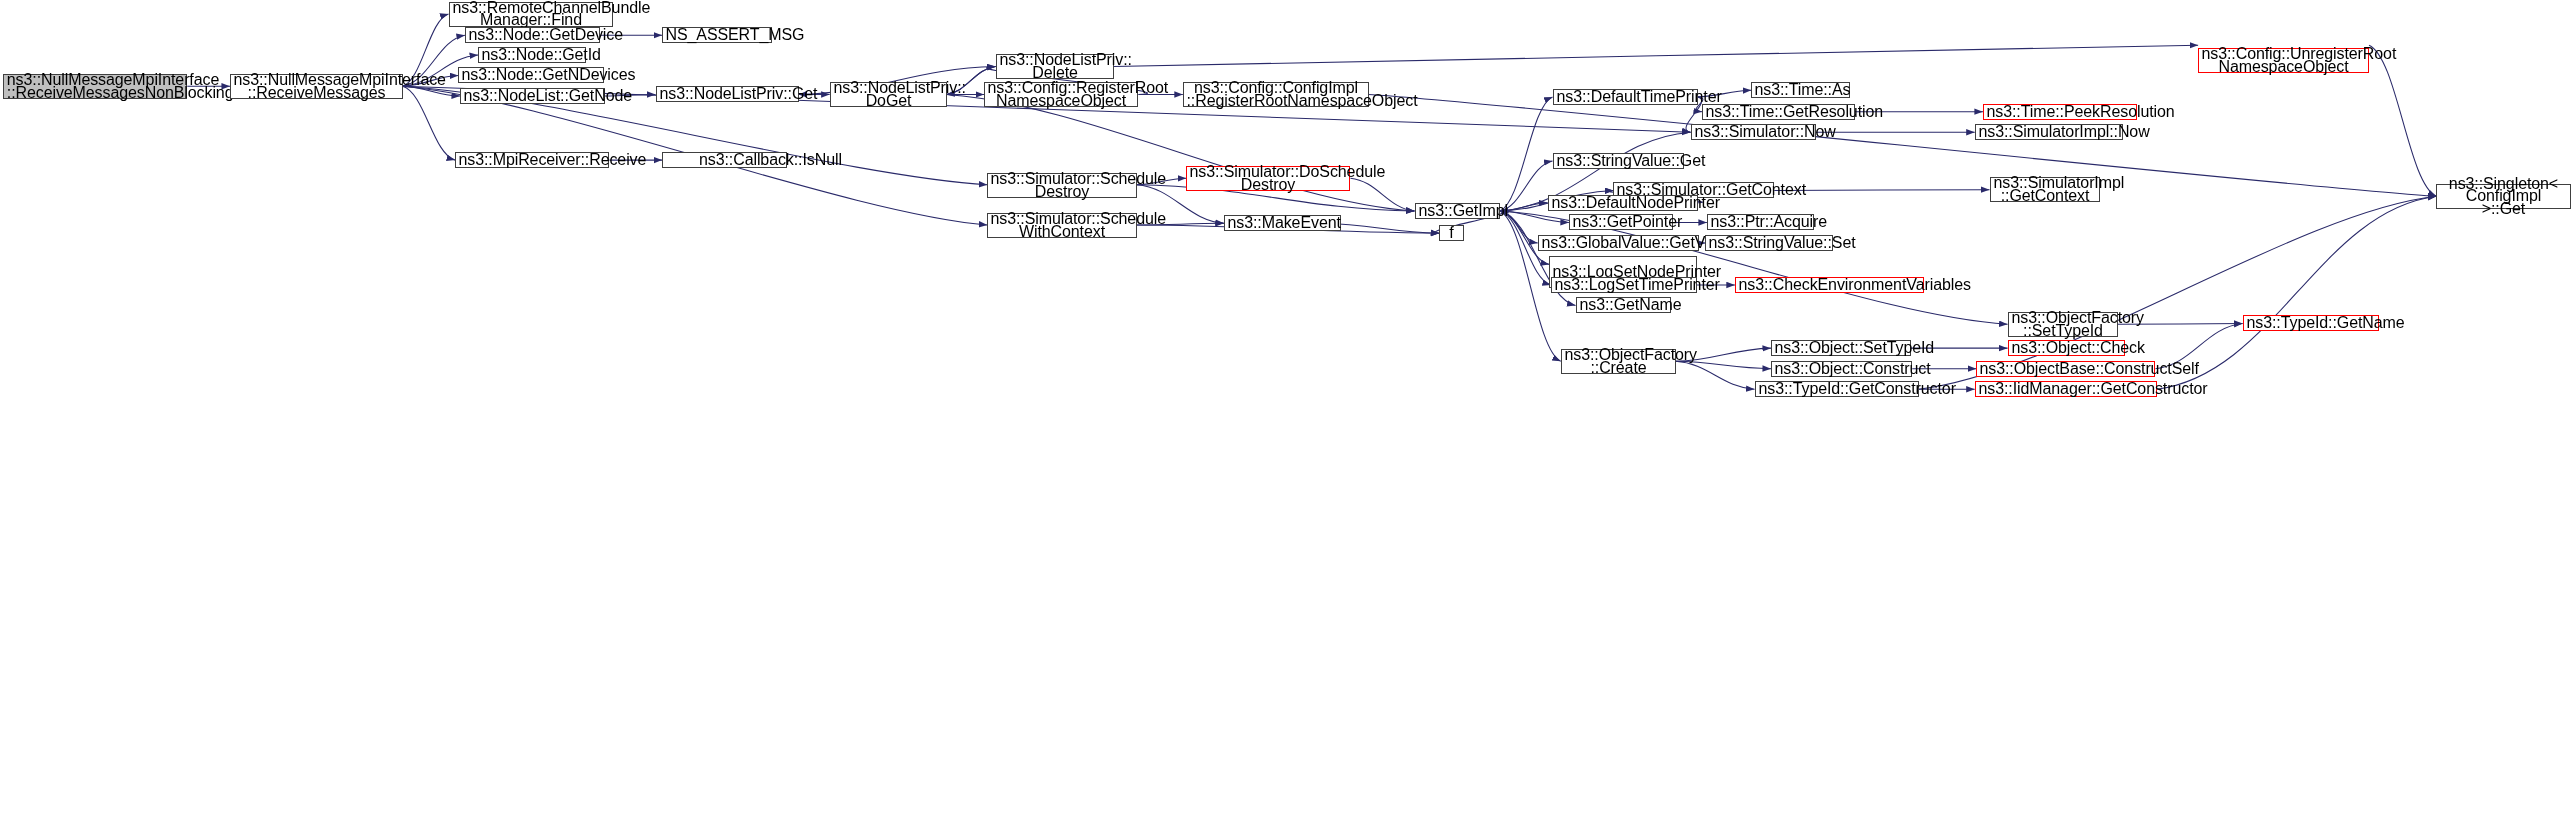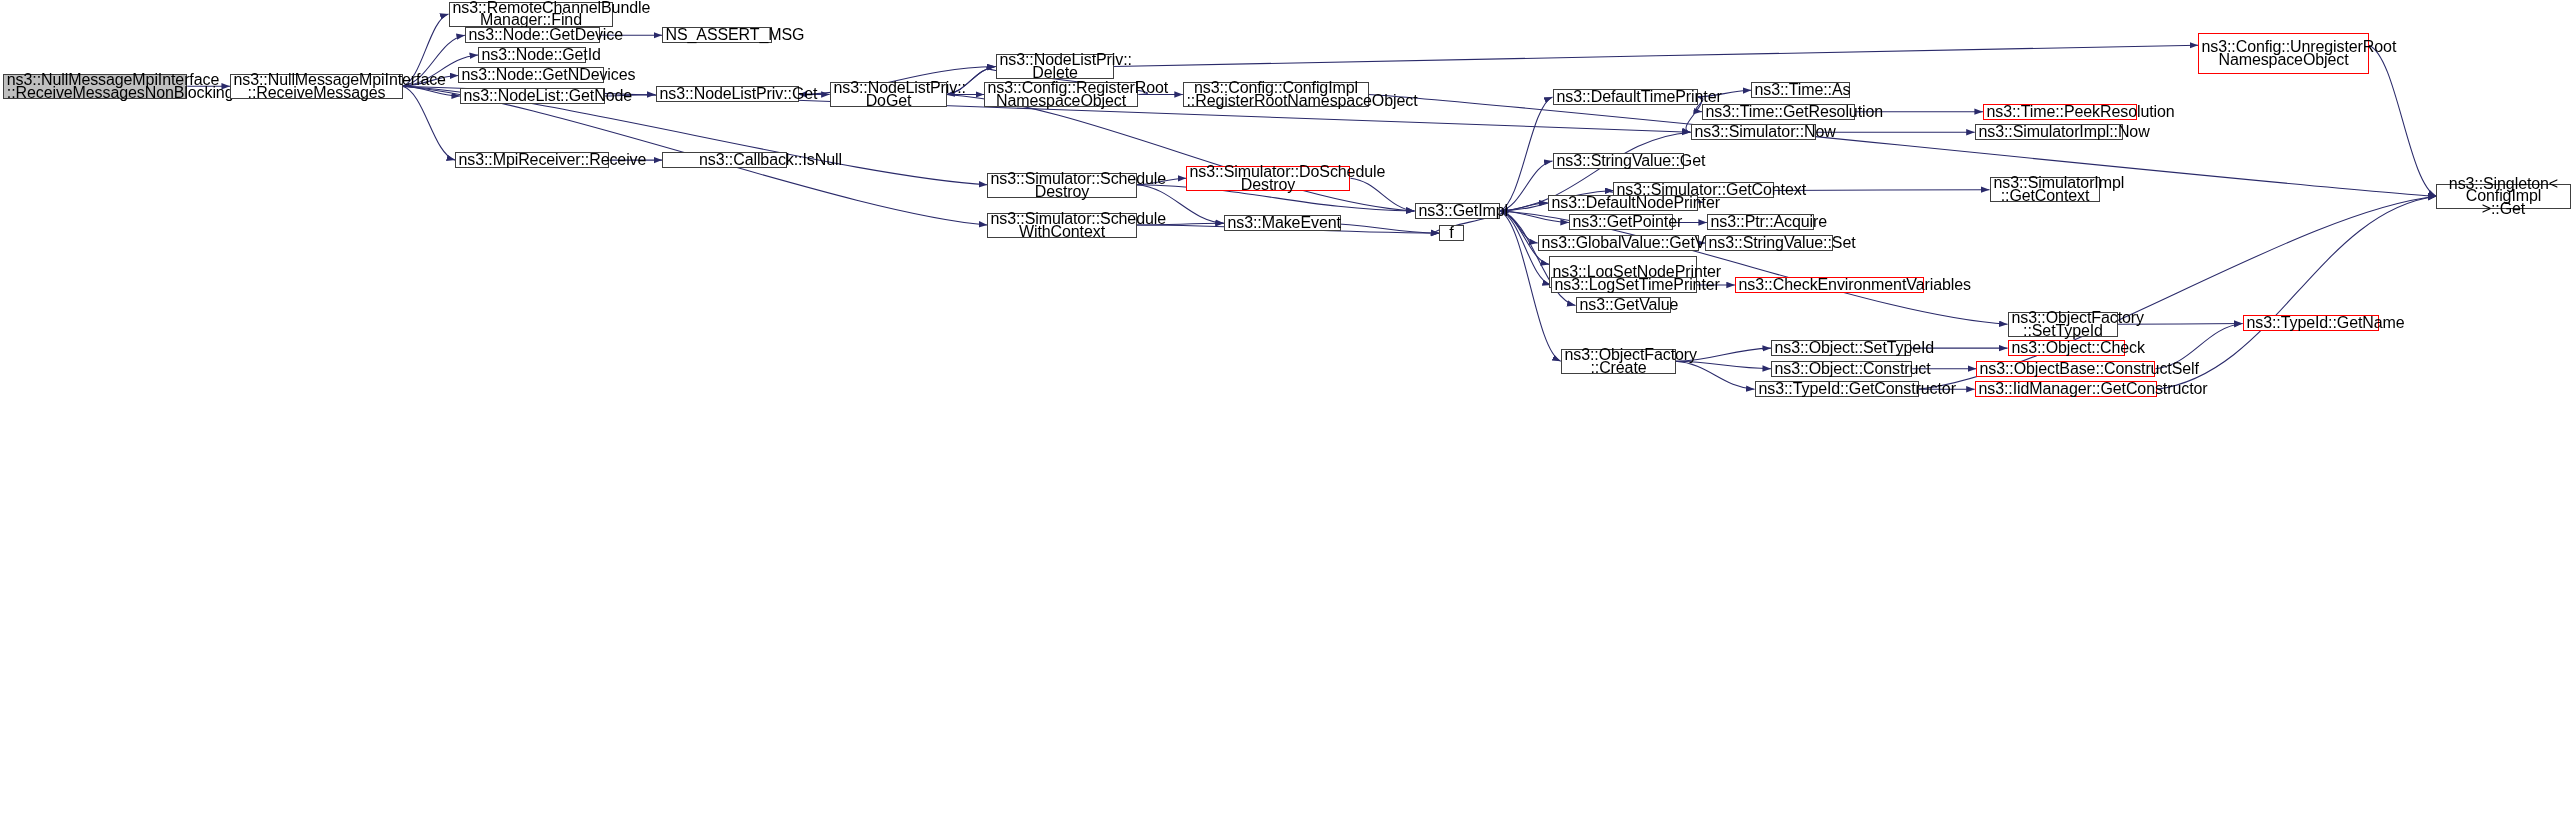--- a/index.html
+++ b/index.html
@@ -143,21 +143,21 @@
       <div class="node" style="left: 460px; top: 88px; width: 145px; height: 16.4px;"><span class="node-label">ns3::NodeList::GetNode</span></div>
       <div class="node" style="left: 656px; top: 86px; width: 143px; height: 16.4px;"><span class="node-label">ns3::NodeListPriv::Get</span></div>
       <div class="node" style="left: 830px; top: 82px; width: 117px; height: 25px;"><span class="node-label">ns3::NodeListPriv::
 DoGet</span></div>
       <div class="node" style="left: 996px; top: 54px; width: 118px; height: 25px;"><span class="node-label">ns3::NodeListPriv::
 Delete</span></div>
       <div class="node" style="left: 984px; top: 82px; width: 154px; height: 25px;"><span class="node-label">ns3::Config::RegisterRoot
 NamespaceObject</span></div>
       <div class="node" style="left: 1183px; top: 82px; width: 186px; height: 25px;"><span class="node-label">ns3::Config::ConfigImpl
 ::RegisterRootNamespaceObject</span></div>
-      <div class="node red" style="left: 2198px; top: 33px; width: 171px; height: 41px;"><span class="node-label">ns3::Config::UnregisterRoot
+      <div class="node red" style="left: 2198px; top: 48px; width: 171px; height: 25px;"><span class="node-label">ns3::Config::UnregisterRoot
 NamespaceObject</span></div>
       <div class="node" style="left: 1553px; top: 89px; width: 145px; height: 16.4px;"><span class="node-label">ns3::DefaultTimePrinter</span></div>
       <div class="node" style="left: 1751px; top: 82px; width: 99px; height: 16.4px;"><span class="node-label">ns3::Time::As</span></div>
       <div class="node" style="left: 1702px; top: 104px; width: 153px; height: 16.4px;"><span class="node-label">ns3::Time::GetResolution</span></div>
       <div class="node red" style="left: 1983px; top: 104px; width: 154px; height: 16.4px;"><span class="node-label">ns3::Time::PeekResolution</span></div>
       <div class="node" style="left: 1691px; top: 124px; width: 125px; height: 16.4px;"><span class="node-label">ns3::Simulator::Now</span></div>
       <div class="node" style="left: 1975px; top: 124px; width: 148px; height: 16.4px;"><span class="node-label">ns3::SimulatorImpl::Now</span></div>
       <div class="node" style="left: 455px; top: 152px; width: 154px; height: 16.4px;"><span class="node-label">ns3::MpiReceiver::Receive</span></div>
       <div class="node" style="left: 662px; top: 152px; width: 125px; height: 16.4px; padding-left: 36px;"><span class="node-label">ns3::Callback::IsNull</span></div>
       <div class="node" style="left: 1553px; top: 153px; width: 131px; height: 16.4px;"><span class="node-label">ns3::StringValue::Get</span></div>
@@ -176,21 +176,21 @@
       <div class="node" style="left: 1707px; top: 214px; width: 107px; height: 16.4px;"><span class="node-label">ns3::Ptr::Acquire</span></div>
       <div class="node" style="left: 987px; top: 213px; width: 150px; height: 25px;"><span class="node-label">ns3::Simulator::Schedule
 WithContext</span></div>
       <div class="node" style="left: 1224px; top: 215px; width: 117px; height: 16.4px;"><span class="node-label">ns3::MakeEvent</span></div>
       <div class="node" style="left: 1439px; top: 225px; width: 25px; height: 16.4px;"><span class="node-label">f</span></div>
       <div class="node" style="left: 1538px; top: 235px; width: 161px; height: 16.4px;"><span class="node-label">ns3::GlobalValue::GetValue</span></div>
       <div class="node" style="left: 1705px; top: 235px; width: 128px; height: 16.4px;"><span class="node-label">ns3::StringValue::Set</span></div>
       <div class="node" style="left: 1549px; top: 256px; width: 148px; height: 32px;"><span class="node-label">ns3::LogSetNodePrinter</span></div>
       <div class="node" style="left: 1551px; top: 277px; width: 146px; height: 16.4px;"><span class="node-label">ns3::LogSetTimePrinter</span></div>
       <div class="node red" style="left: 1735px; top: 277px; width: 189px; height: 16.4px;"><span class="node-label">ns3::CheckEnvironmentVariables</span></div>
-      <div class="node" style="left: 1576px; top: 297px; width: 95px; height: 16.4px;"><span class="node-label">ns3::GetValue</span></div>
+      <div class="node" style="left: 1576px; top: 297px; width: 95px; height: 16.4px;"><span class="node-label">ns3::GetName</span></div>
       <div class="node" style="left: 2008px; top: 312px; width: 110px; height: 25px;"><span class="node-label">ns3::ObjectFactory
 ::SetTypeId</span></div>
       <div class="node red" style="left: 2243px; top: 315px; width: 136px; height: 16.4px;"><span class="node-label">ns3::TypeId::GetName</span></div>
       <div class="node" style="left: 1771px; top: 340px; width: 140px; height: 16.4px;"><span class="node-label">ns3::Object::SetTypeId</span></div>
       <div class="node red" style="left: 2008px; top: 340px; width: 117px; height: 16.4px;"><span class="node-label">ns3::Object::Check</span></div>
       <div class="node" style="left: 1561px; top: 349px; width: 115px; height: 25px;"><span class="node-label">ns3::ObjectFactory
 ::Create</span></div>
       <div class="node" style="left: 1771px; top: 361px; width: 141px; height: 16.4px;"><span class="node-label">ns3::Object::Construct</span></div>
       <div class="node red" style="left: 1976px; top: 361px; width: 179px; height: 16.4px;"><span class="node-label">ns3::ObjectBase::ConstructSelf</span></div>
       <div class="node" style="left: 1755px; top: 381px; width: 164px; height: 16.4px;"><span class="node-label">ns3::TypeId::GetConstructor</span></div>

